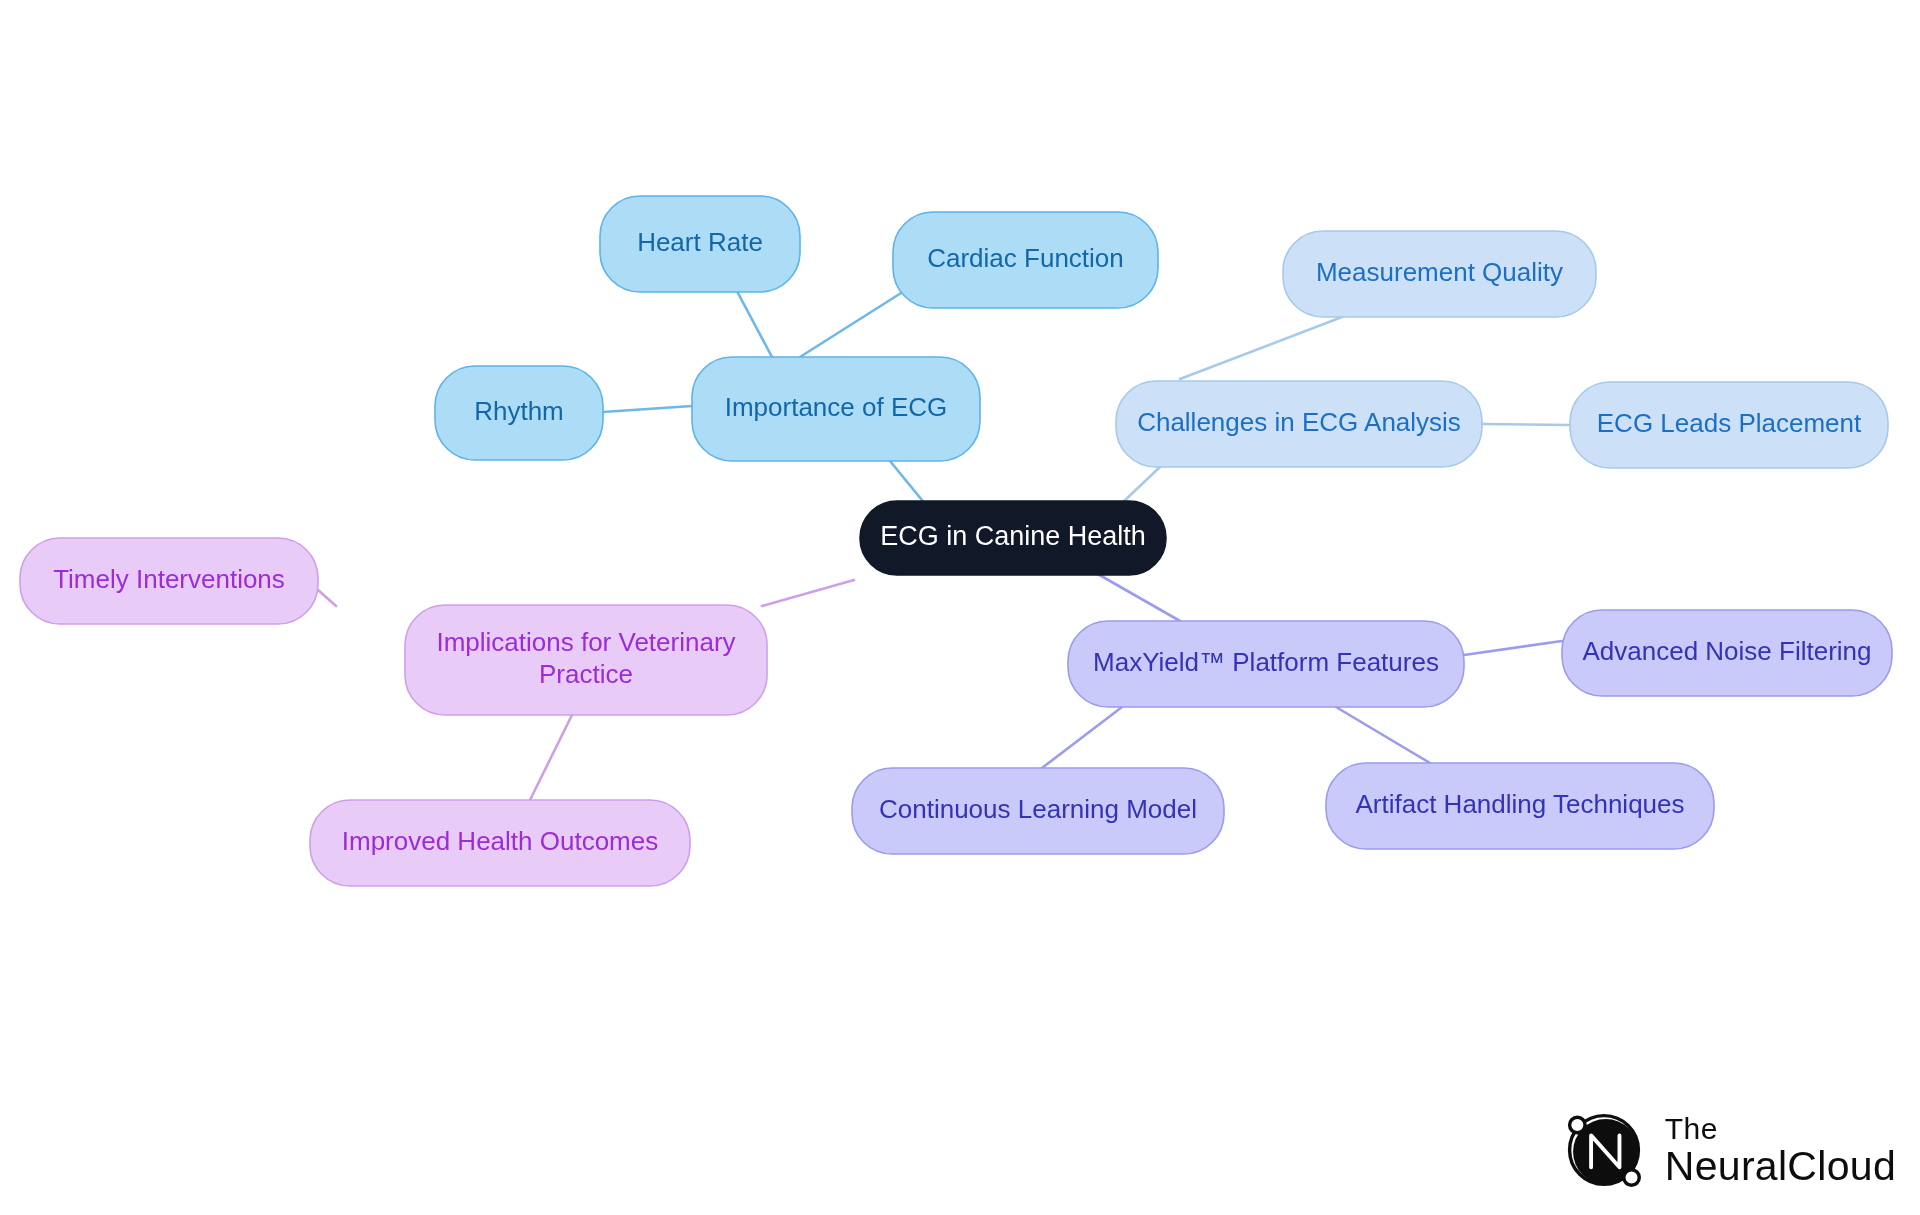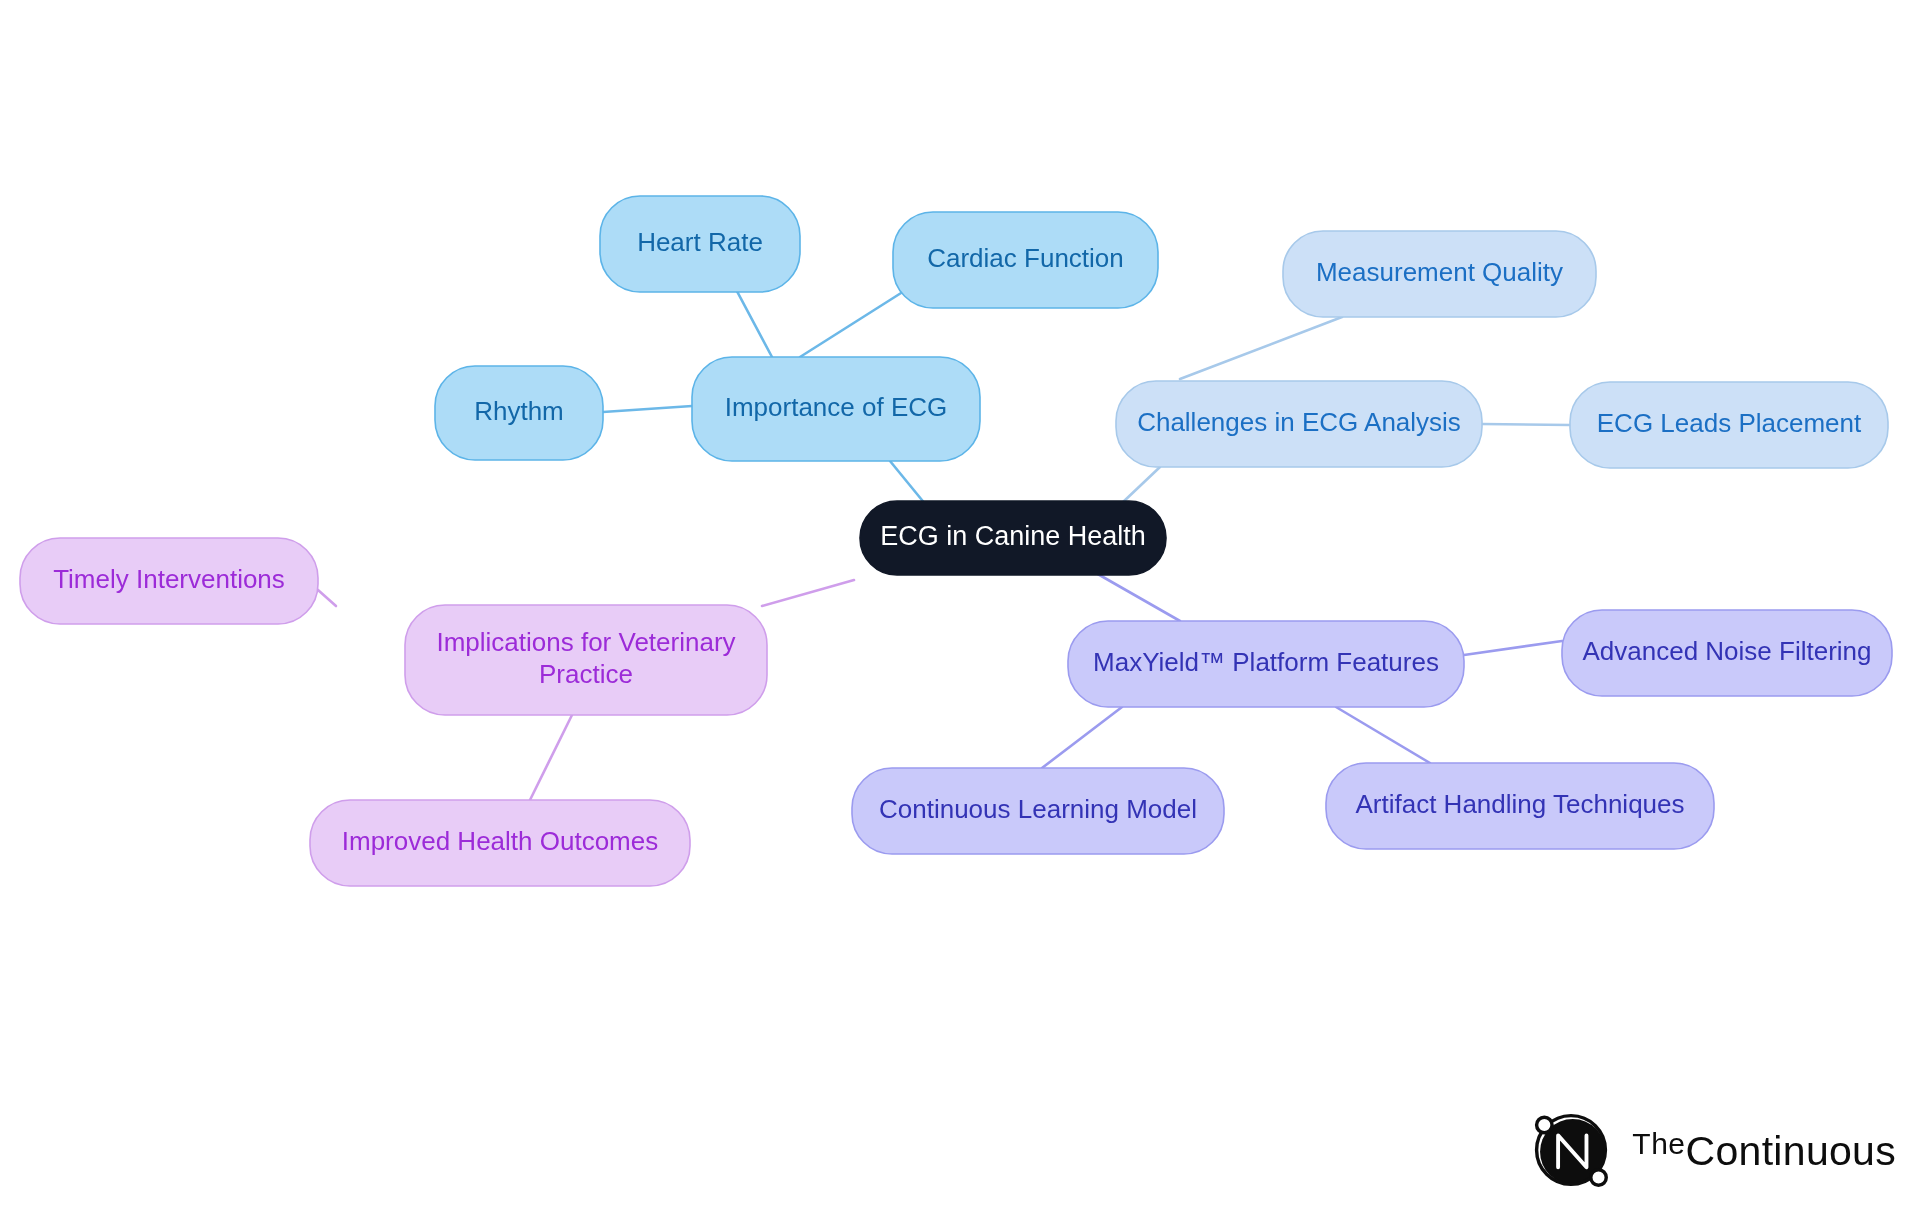--- a/index.html
+++ b/index.html
@@ -36,21 +36,21 @@
   .logo-wrap {
     position: absolute;
     right: 24px;
     bottom: 22px;
     display: flex;
     align-items: center;
     gap: 18px;
   }
   .logo-text {
     display: flex;
-    flex-direction: row;
+    flex-direction: column;
     line-height: 1.0;
     color: #0d0d0d;
     font-family: "Liberation Sans", "DejaVu Sans", sans-serif;
   }
   .logo-text .line1 {
     font-size: 30px;
     font-weight: 400;
     letter-spacing: 0.5px;
   }
   .logo-text .line2 {
@@ -147,15 +147,15 @@
 <div class="logo-wrap">
   <svg width="86" height="86" viewBox="0 0 100 100">
     <circle cx="52" cy="52" r="38" fill="#0d0d0d"></circle>
     <circle cx="50" cy="50" r="40" fill="none" stroke="#0d0d0d" stroke-width="4"></circle>
     <circle cx="19" cy="21" r="9" fill="#ffffff" stroke="#0d0d0d" stroke-width="4"></circle>
     <circle cx="82" cy="82" r="9" fill="#ffffff" stroke="#0d0d0d" stroke-width="4"></circle>
     <path d="M35 70 L35 33 L68 70 L68 33" fill="none" stroke="#ffffff" stroke-width="4.5" stroke-linecap="round" stroke-linejoin="round"></path>
   </svg>
   <div class="logo-text">
     <span class="line1">The</span>
-    <span class="line2">Continuous</span>
+    <span class="line2">NeuralCloud</span>
   </div>
 </div>
 
 </body></html>

